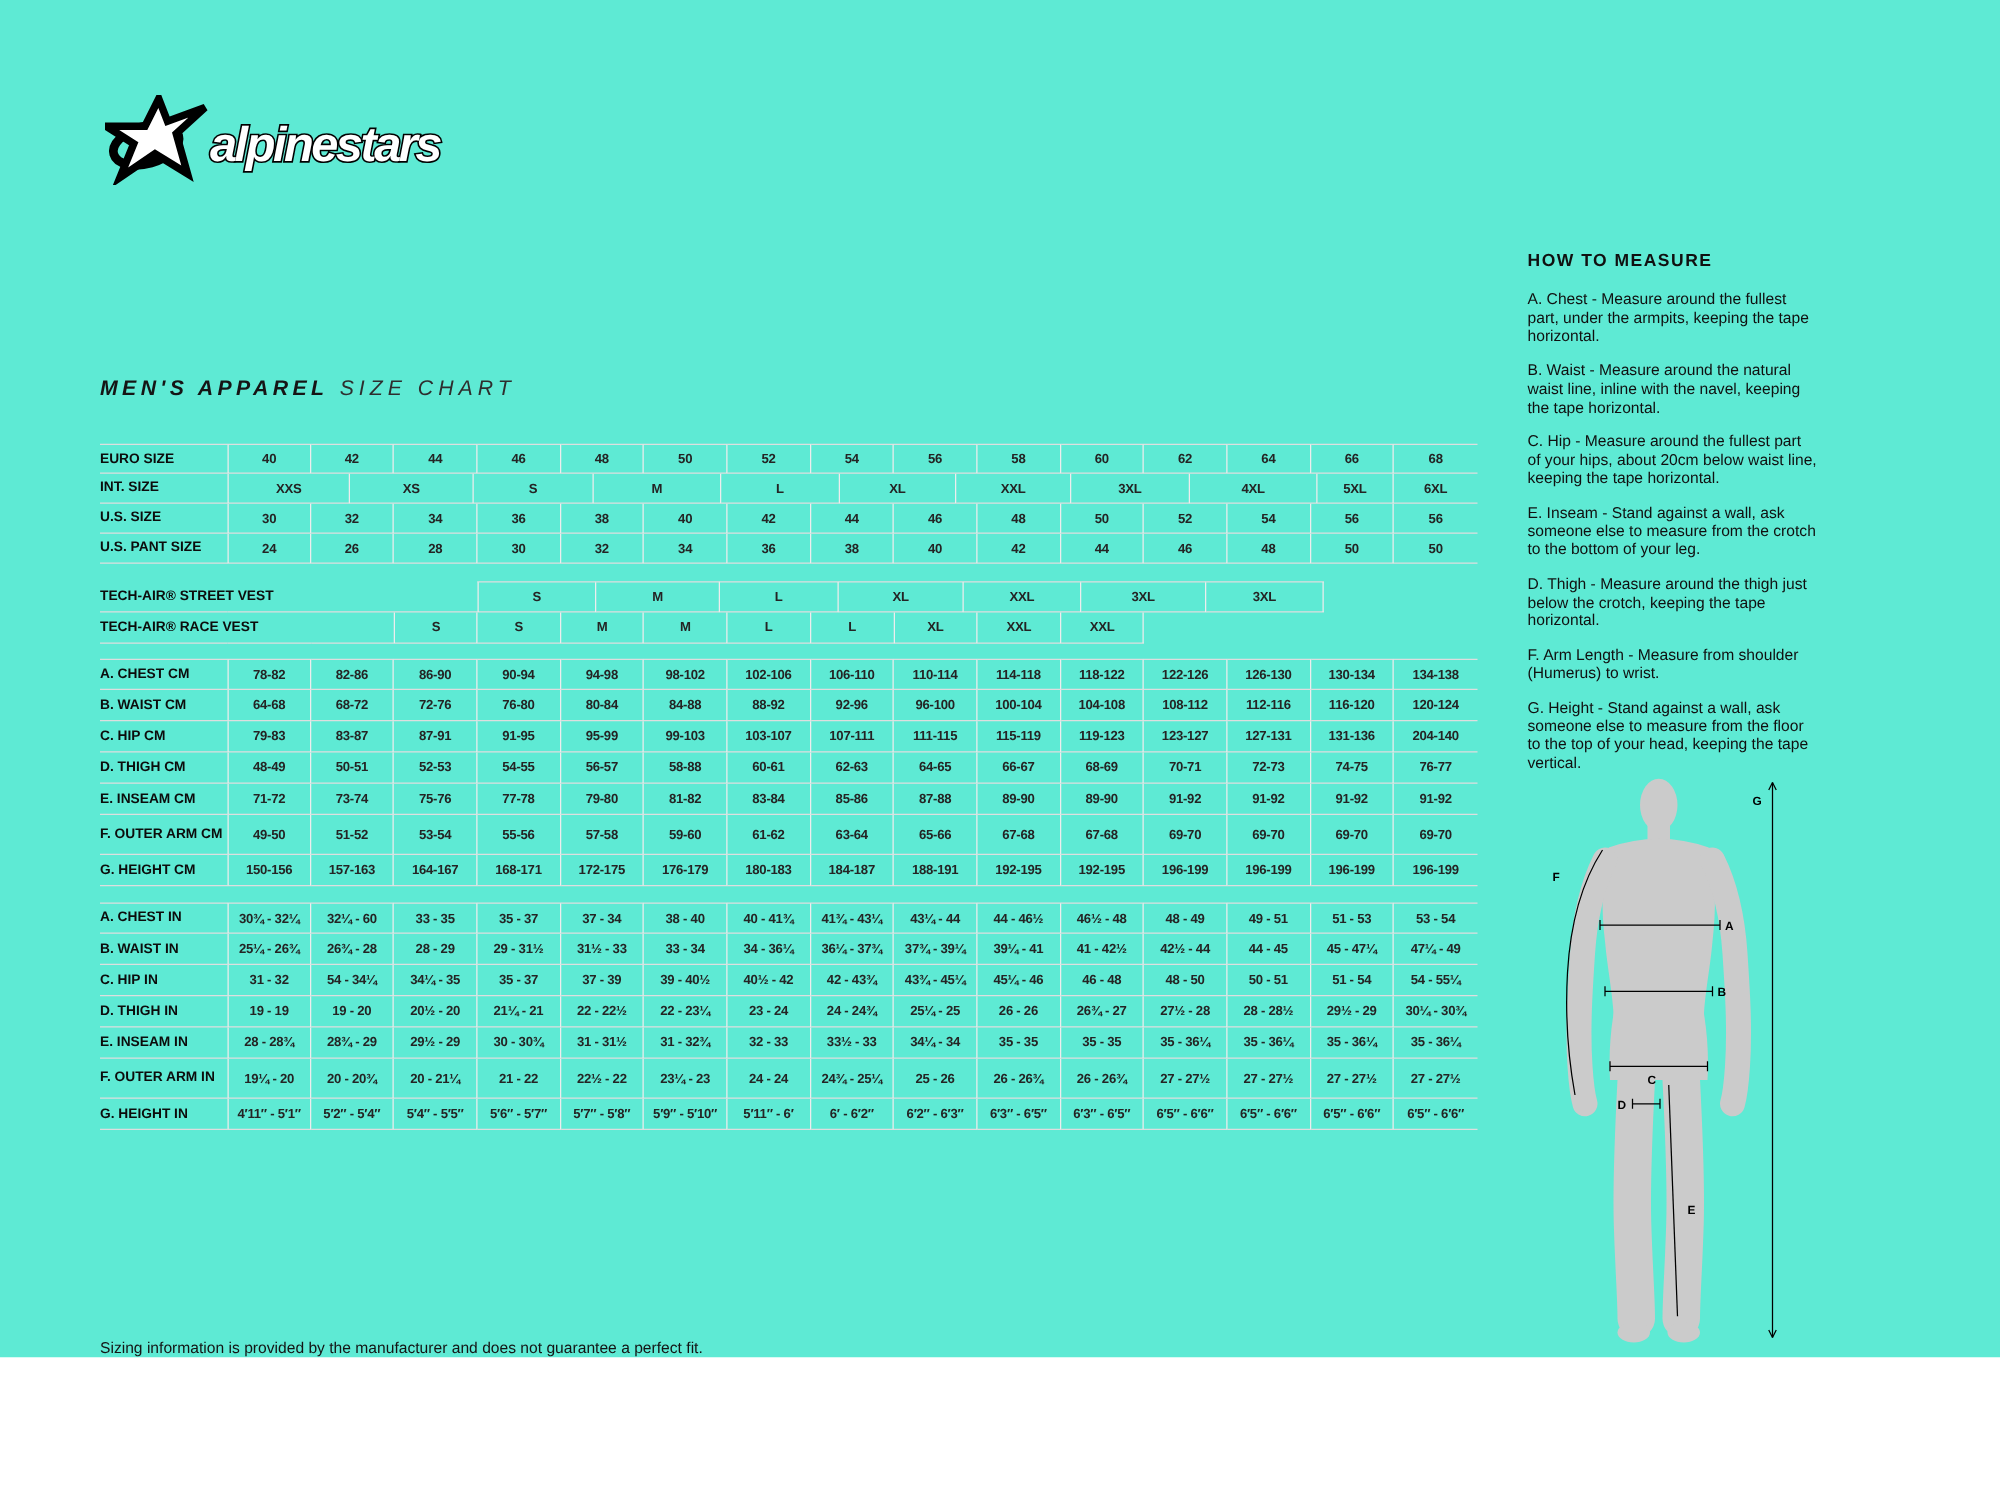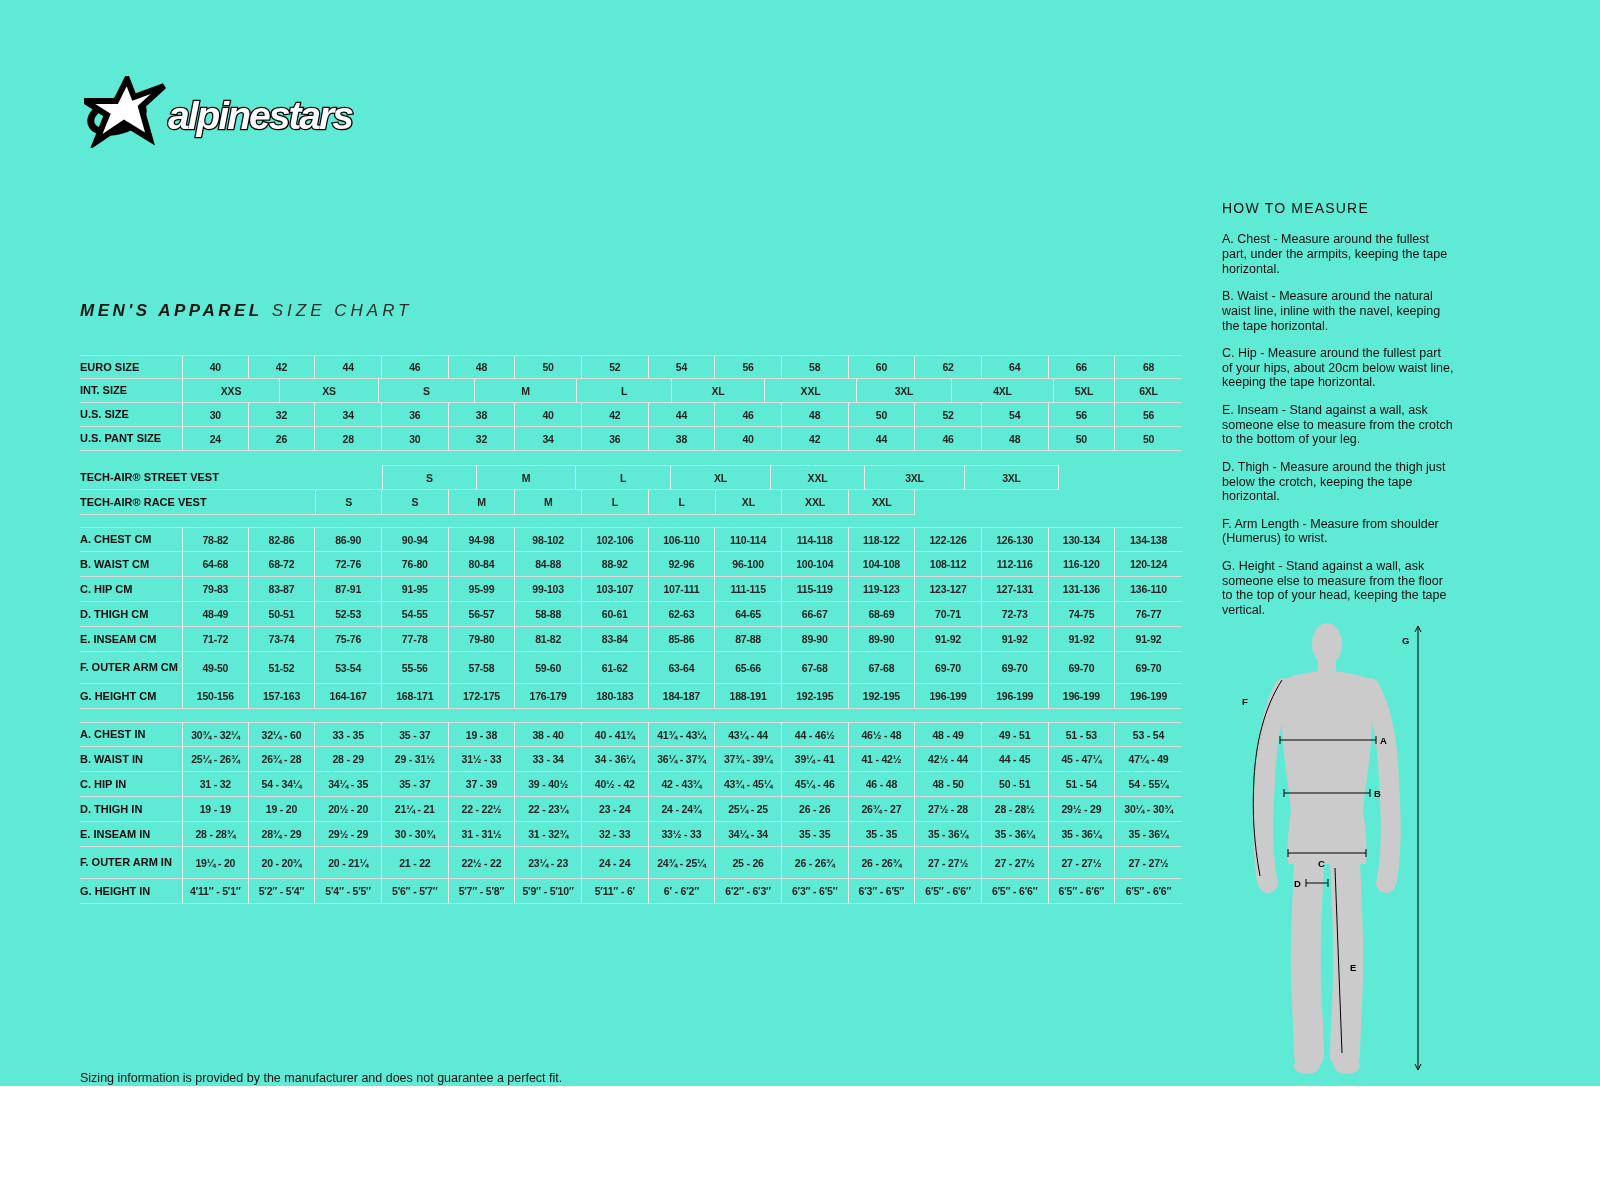--- a/index.html
+++ b/index.html
@@ -26,21 +26,21 @@
   .cells{flex:1;display:flex;}
   .cell{display:flex;align-items:center;justify-content:center;box-sizing:border-box;
         font-size:10.5px;font-weight:700;letter-spacing:-0.2px;color:#242424;white-space:nowrap;}
   .bb{border-bottom:1px solid #dedede;}
   .bt{border-top:1px solid #dedede;}
   .br{border-right:1px solid #ededed;}
   .bl{border-left:1px solid #ededed;}
 
   
   .measure{position:absolute;left:1222px;top:200px;width:232px;font-size:12.5px;line-height:1.17;color:#101010;}
-  .measure h3{font-size:14px;font-weight:400;letter-spacing:1.2px;margin:0 0 16px 0;}
+  .measure h3{font-size:14px;font-weight:700;letter-spacing:1.2px;margin:0 0 16px 0;}
   .measure p{margin:0 0 13px 0;}
 
   
   .figure{position:absolute;left:1232px;top:618px;width:200px;height:462px;}
 
   
   .footer{position:absolute;left:80px;top:1070px;font-size:12.5px;line-height:1.38;color:#141414;}
 </style>
 </head>
 <body>
@@ -222,21 +222,21 @@
           <div class="cell bb br" style="width: 6.6667%;">95-99</div>
           <div class="cell bb br" style="width: 6.6667%;">99-103</div>
           <div class="cell bb br" style="width: 6.6667%;">103-107</div>
           <div class="cell bb br" style="width: 6.6667%;">107-111</div>
           <div class="cell bb br" style="width: 6.6667%;">111-115</div>
           <div class="cell bb br" style="width: 6.6667%;">115-119</div>
           <div class="cell bb br" style="width: 6.6667%;">119-123</div>
           <div class="cell bb br" style="width: 6.6667%;">123-127</div>
           <div class="cell bb br" style="width: 6.6667%;">127-131</div>
           <div class="cell bb br" style="width: 6.6667%;">131-136</div>
-          <div class="cell bb" style="width: 6.6667%;">136-110</div>
+          <div class="cell bb" style="width: 6.6667%;">204-140</div>
         </div>
       </div>
       <div class="tr h25">
         <div class="tlabel bb">D. THIGH CM</div>
         <div class="cells">
           <div class="cell bb bl br" style="width: 6.6667%;">48-49</div>
           <div class="cell bb br" style="width: 6.6667%;">50-51</div>
           <div class="cell bb br" style="width: 6.6667%;">52-53</div>
           <div class="cell bb br" style="width: 6.6667%;">54-55</div>
           <div class="cell bb br" style="width: 6.6667%;">56-57</div>
@@ -312,21 +312,21 @@
           <div class="cell bb" style="width: 6.6667%;">196-199</div>
         </div>
       </div>
       <div class="tr h25" style="margin-top: 13px;">
         <div class="tlabel bb bt">A. CHEST IN</div>
         <div class="cells">
           <div class="cell bb bt bl br" style="width: 6.6667%;">30¾ - 32¼</div>
           <div class="cell bb bt br" style="width: 6.6667%;">32¼ - 60</div>
           <div class="cell bb bt br" style="width: 6.6667%;">33 - 35</div>
           <div class="cell bb bt br" style="width: 6.6667%;">35 - 37</div>
-          <div class="cell bb bt br" style="width: 6.6667%;">19 - 38</div>
+          <div class="cell bb bt br" style="width: 6.6667%;">37 - 34</div>
           <div class="cell bb bt br" style="width: 6.6667%;">38 - 40</div>
           <div class="cell bb bt br" style="width: 6.6667%;">40 - 41¾</div>
           <div class="cell bb bt br" style="width: 6.6667%;">41¾ - 43¼</div>
           <div class="cell bb bt br" style="width: 6.6667%;">43¼ - 44</div>
           <div class="cell bb bt br" style="width: 6.6667%;">44 - 46½</div>
           <div class="cell bb bt br" style="width: 6.6667%;">46½ - 48</div>
           <div class="cell bb bt br" style="width: 6.6667%;">48 - 49</div>
           <div class="cell bb bt br" style="width: 6.6667%;">49 - 51</div>
           <div class="cell bb bt br" style="width: 6.6667%;">51 - 53</div>
           <div class="cell bb bt" style="width: 6.6667%;">53 - 54</div>

